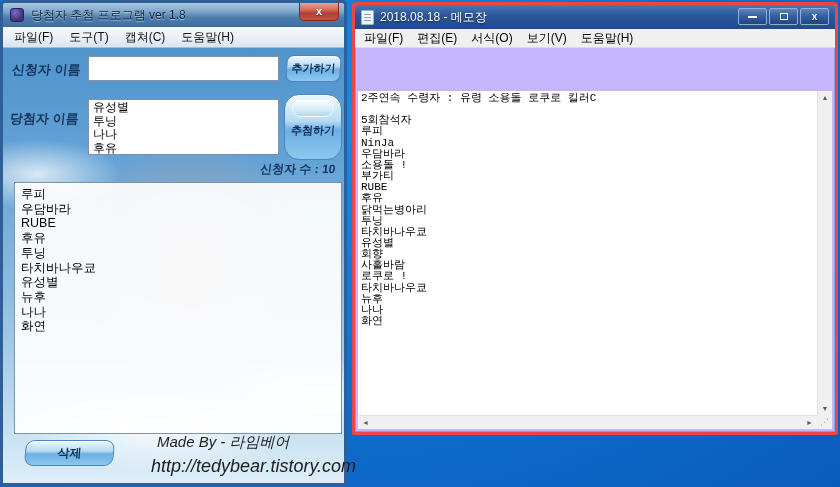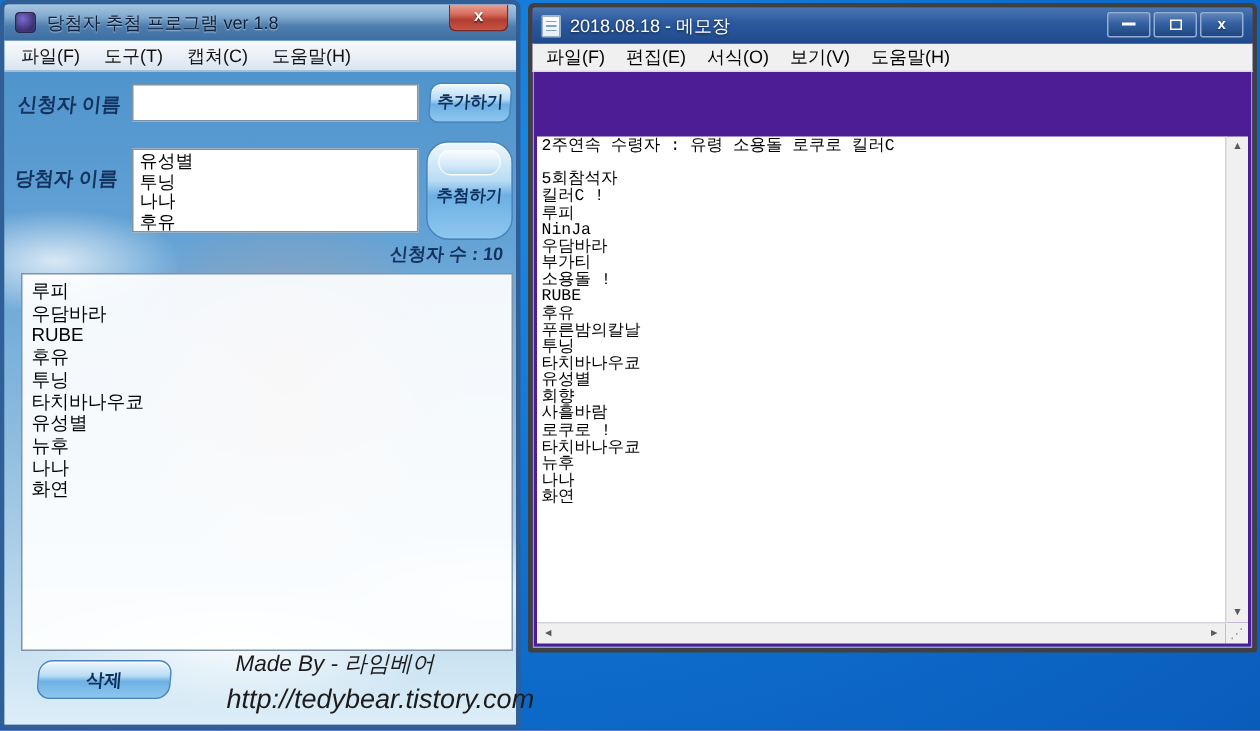--- a/index.html
+++ b/index.html
@@ -97,22 +97,22 @@
   .btn-delete {
     position:absolute; left:22px; top:392px; width:89px; height:26px;
     border-radius:9px; font-size:12px; font-weight:bold; line-height:24px; transform:skewX(-5deg);
   }
   .credit1 { position:absolute; left:154px; top:385px; width:182px; text-align:left; font-size:15px; color:#1c1c1c; font-style:italic; }
   .credit2 { position:absolute; left:148px; top:408px; width:196px; text-align:center; font-size:18px; color:#1c1c1c; font-style:italic; }
 
   
   #notepad {
     left:352px; top:2px; width:486px; height:433px;
-    border:3px solid #404040; border-radius:4px 4px 2px 2px;
-    background:#4c1d95;
+    border:3px solid #ef4444; border-radius:4px 4px 2px 2px;
+    background:#c4b5fd;
     box-shadow: inset 0 0 0 1px #7da7d9;
   }
   .n-titlebar {
     height:24px; position:relative;
     background: linear-gradient(180deg,#4b77b2 0%, #2c5a9e 40%, #1f4a8d 100%);
     border-radius:2px 2px 0 0;
     display:flex; align-items:center; padding-left:6px;
   }
   .n-icon {
     width:13px; height:15px; margin-right:6px;
@@ -236,29 +236,28 @@
       <span class="mitem">서식(O)</span>
       <span class="mitem">보기(V)</span>
       <span class="mitem">도움말(H)</span>
     </div>
   <div class="n-body">
     <div class="n-text">
 
     <div class="np-line">2주연속 수령자 : 유령 소용돌 로쿠로 킬러C</div>
         <div class="np-line"></div>
         <div class="np-line">5회참석자</div>
-        <div class="np-line">킬러C !</div>
         <div class="np-line">루피</div>
         <div class="np-line">NinJa</div>
         <div class="np-line">우담바라</div>
+        <div class="np-line">소용돌 !</div>
         <div class="np-line">부가티</div>
-        <div class="np-line">소용돌 !</div>
         <div class="np-line">RUBE</div>
         <div class="np-line">후유</div>
-        <div class="np-line">푸른밤의칼날</div>
+        <div class="np-line">닭먹는병아리</div>
         <div class="np-line">투닝</div>
         <div class="np-line">타치바나우쿄</div>
         <div class="np-line">유성별</div>
         <div class="np-line">회향</div>
         <div class="np-line">사흘바람</div>
         <div class="np-line">로쿠로 !</div>
         <div class="np-line">타치바나우쿄</div>
         <div class="np-line">뉴후</div>
         <div class="np-line">나나</div>
         <div class="np-line">화연</div>

